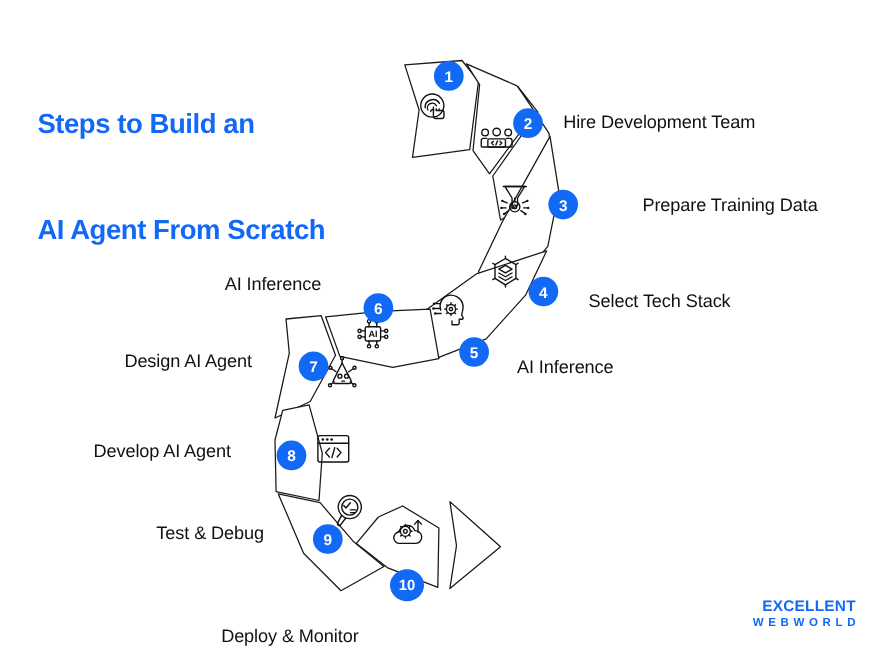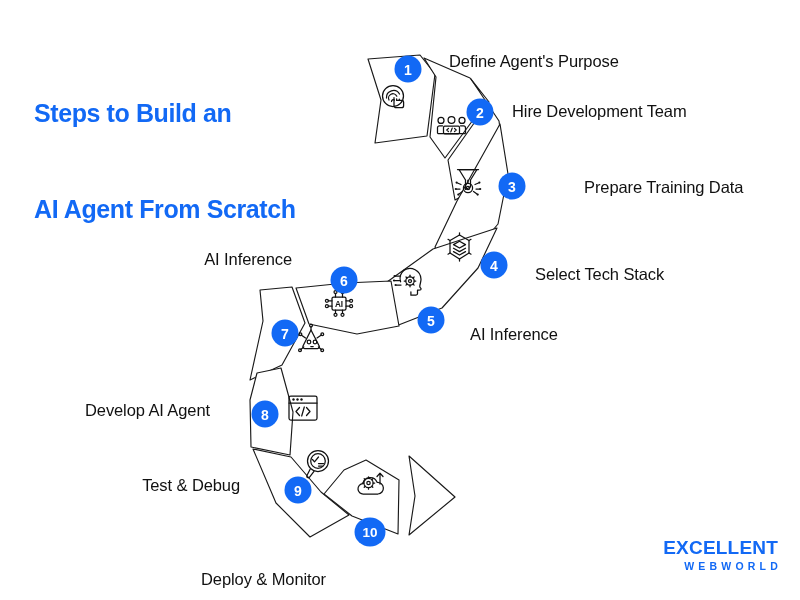--- a/index.html
+++ b/index.html
@@ -81,21 +81,21 @@
   
   .logo {
     position: absolute;
     right: 22px;
     bottom: 28px;
     text-align: right;
     color: #1269F5;
     font-family: "Liberation Sans", sans-serif;
   }
   .logo-main {
-    font-size: 19px;
+    font-size: 14px;
     font-weight: bold;
     letter-spacing: 0.2px;
     display: block;
     line-height: 1.05;
   }
   .logo-sub {
     font-size: 10.5px;
     font-weight: bold;
     letter-spacing: 4.2px;
     display: block;
@@ -313,27 +313,27 @@
   <div class="badge" style="left:480px; top:112px;">2</div>
   <div class="badge" style="left:512px; top:186px;">3</div>
   <div class="badge" style="left:494px; top:265px;">4</div>
   <div class="badge" style="left:431px; top:320px;">5</div>
   <div class="badge" style="left:344px; top:280px;">6</div>
   <div class="badge" style="left:285px; top:333px;">7</div>
   <div class="badge" style="left:265px; top:414px;">8</div>
   <div class="badge" style="left:298px; top:490px;">9</div>
   <div class="badge wide" style="left:370px; top:532px;">10</div>
 
-  <div class="step-label right" style="left:449px; top:52px;">Define Agent's Purpose</div>
   <div class="step-label right" style="left:512px; top:102px;">Hire Development Team</div>
   <div class="step-label right" style="left:544px; top:178px;margin-left:40px;">Prepare Training Data</div>
   <div class="step-label right" style="left:535px; top:265px;">Select Tech Stack</div>
   <div class="step-label right" style="left:470px; top:325px;">AI Inference</div>
 
   <div class="step-label left" style="left:292px; top:250px;">AI Inference</div>
+  <div class="step-label left" style="left:229px; top:320px;">Design AI Agent</div>
   <div class="step-label left" style="left:210px; top:401px;">Develop AI Agent</div>
   <div class="step-label left" style="left:240px; top:476px;">Test &amp; Debug</div>
   <div class="step-label left" style="left:326px; top:532px;margin-top:38px;">Deploy &amp; Monitor</div>
 
   <div class="logo">
     <span class="logo-main">EXCELLENT</span>
     <span class="logo-sub">WEBWORLD</span>
   </div>
 
 </div>

